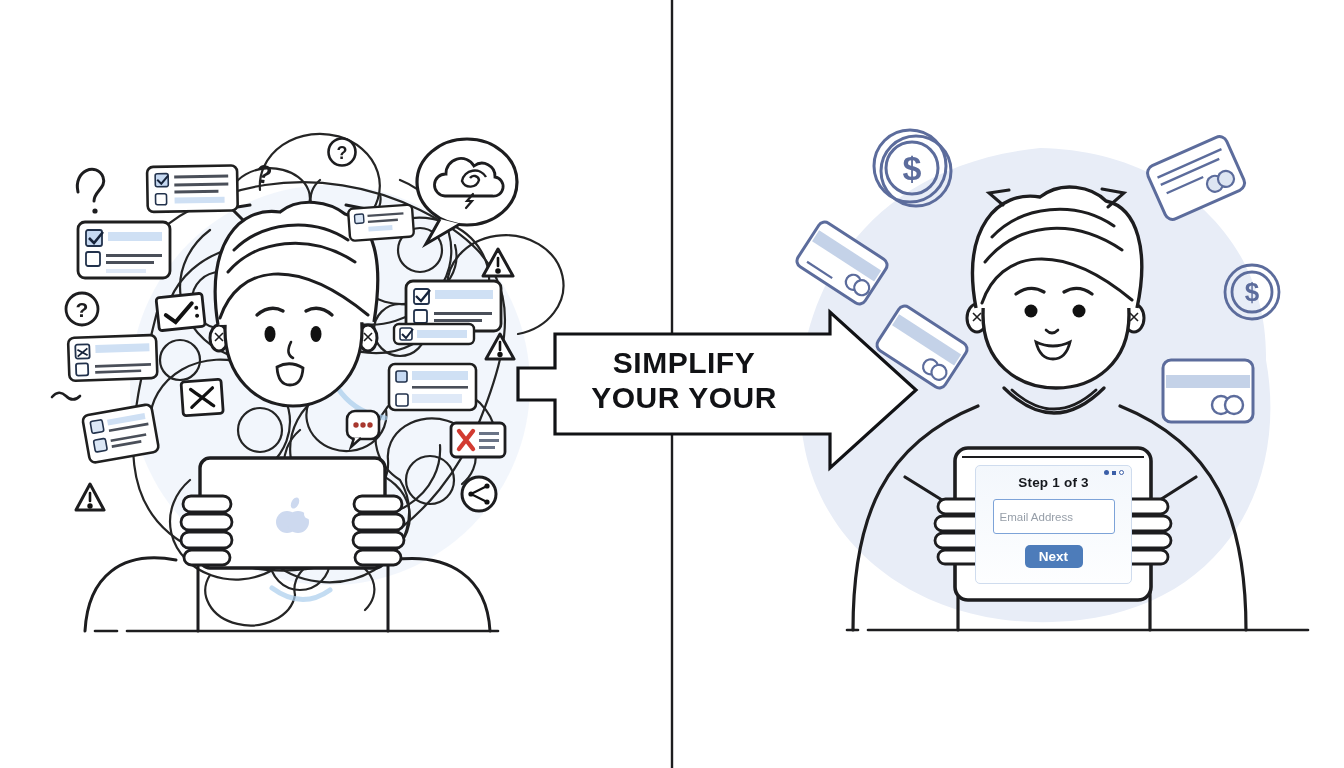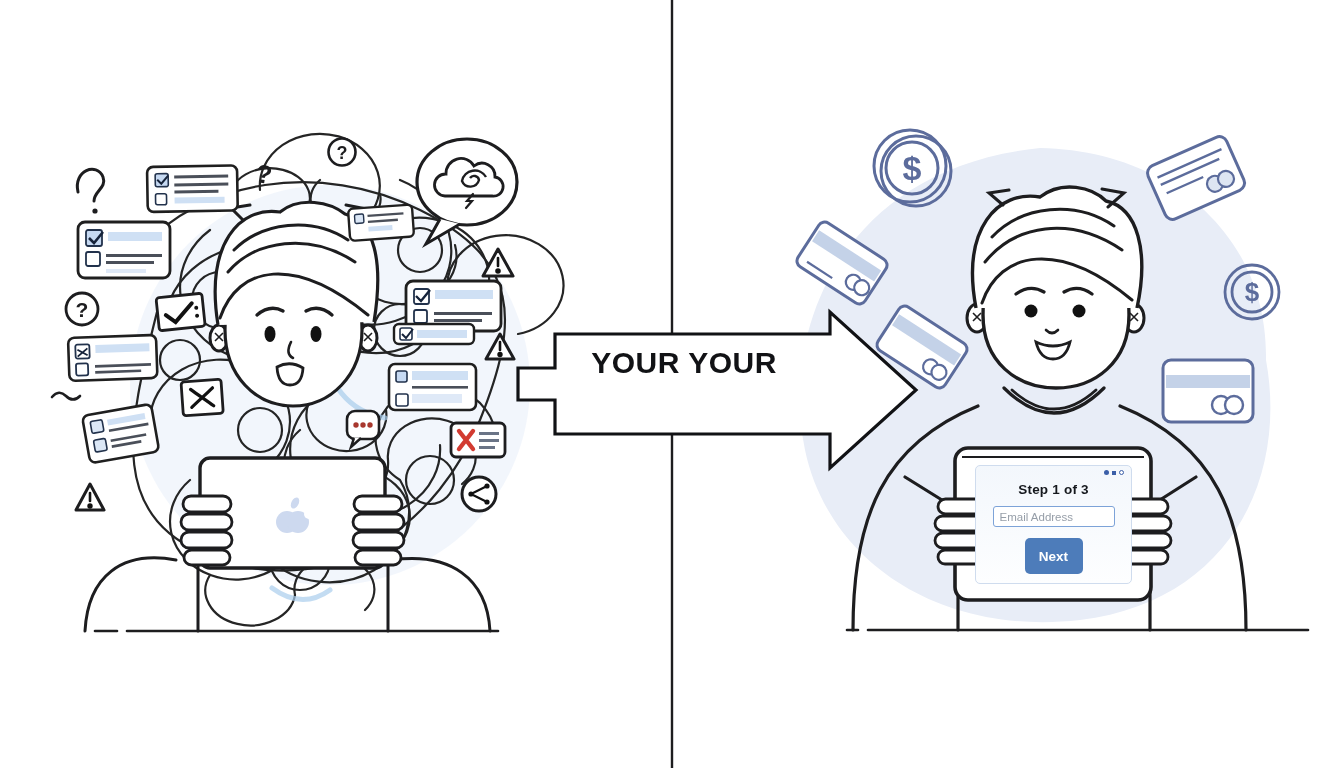--- a/index.html
+++ b/index.html
@@ -10,26 +10,26 @@
   .banner-text{position:absolute;left:534px;top:345px;width:300px;text-align:center;
     font-weight:700;font-size:30px;line-height:35px;letter-spacing:.5px;color:#111215;}
   
   .screen-card{position:absolute;left:975px;top:465px;width:157px;height:119px;
     background:linear-gradient(#f3f7fc,#fdfeff);border:1px solid #cfdcee;border-radius:5px;
     box-sizing:border-box;}
   .chrome-dots{position:absolute;top:4px;right:7px;display:flex;align-items:center;gap:3px;}
   .chrome-dots .d1{width:5px;height:5px;border-radius:50%;background:#3b5fa8;}
   .chrome-dots .d2{width:4px;height:4px;background:#3b5fa8;}
   .chrome-dots .d3{width:5px;height:5px;border-radius:50%;border:1.5px solid #3b5fa8;box-sizing:border-box;background:#fff;}
-  .step-label{margin-top:16px;text-align:center;font-size:13.5px;font-weight:700;color:#15181d;letter-spacing:.2px;}
-  .email-input{display:block;margin:9px auto 0;width:122px;height:21px;box-sizing:border-box;
+  .step-label{margin-top:9px;text-align:center;font-size:13.5px;font-weight:700;color:#15181d;letter-spacing:.2px;}
+  .email-input{display:block;margin:9px auto 0;width:122px;height:35px;box-sizing:border-box;
     border:1.5px solid #7da3d8;border-radius:3px;background:#fff;font-size:11.5px;
     padding:0 6px;color:#333;font-family:"Liberation Sans",sans-serif;}
   .email-input::placeholder{color:#969ea8;}
-  .next-btn{display:block;margin:11px auto 0;width:58px;height:36px;border:none;border-radius:5px;
+  .next-btn{display:block;margin:11px auto 0;width:58px;height:23px;border:none;border-radius:5px;
     background:#4d7cba;color:#fff;font-size:13.5px;font-weight:700;font-family:"Liberation Sans",sans-serif;
     cursor:pointer;}
 </style>
 </head>
 <body>
 
 <div id="stage">
 
 <svg id="art" width="1344" height="768" viewBox="0 0 1344 768">
 
@@ -339,20 +339,21 @@
     <g stroke="#1d1d1f" stroke-width="2.6" stroke-linecap="round">
       <line x1="847" y1="630" x2="858" y2="630"></line>
       <line x1="868" y1="630" x2="1308" y2="630"></line>
     </g>
   </g>
 
   <polygon points="555,334 830,334 830,312 916,390 830,468 830,434 555,434 555,400 518,400 518,368 555,368" fill="#ffffff" stroke="#111215" stroke-width="3.2" stroke-linejoin="miter"></polygon>
 </svg>
 
 <div class="banner-text">
+  <div>SIMPLIFY</div>
   <div>YOUR YOUR</div>
 </div>
 
 <div class="screen-card">
   <div class="chrome-dots">
     <span class="d1"></span>
         <span class="d2"></span>
         <span class="d3"></span>
   </div>
   <div class="step-label">Step 1 of 3</div>

